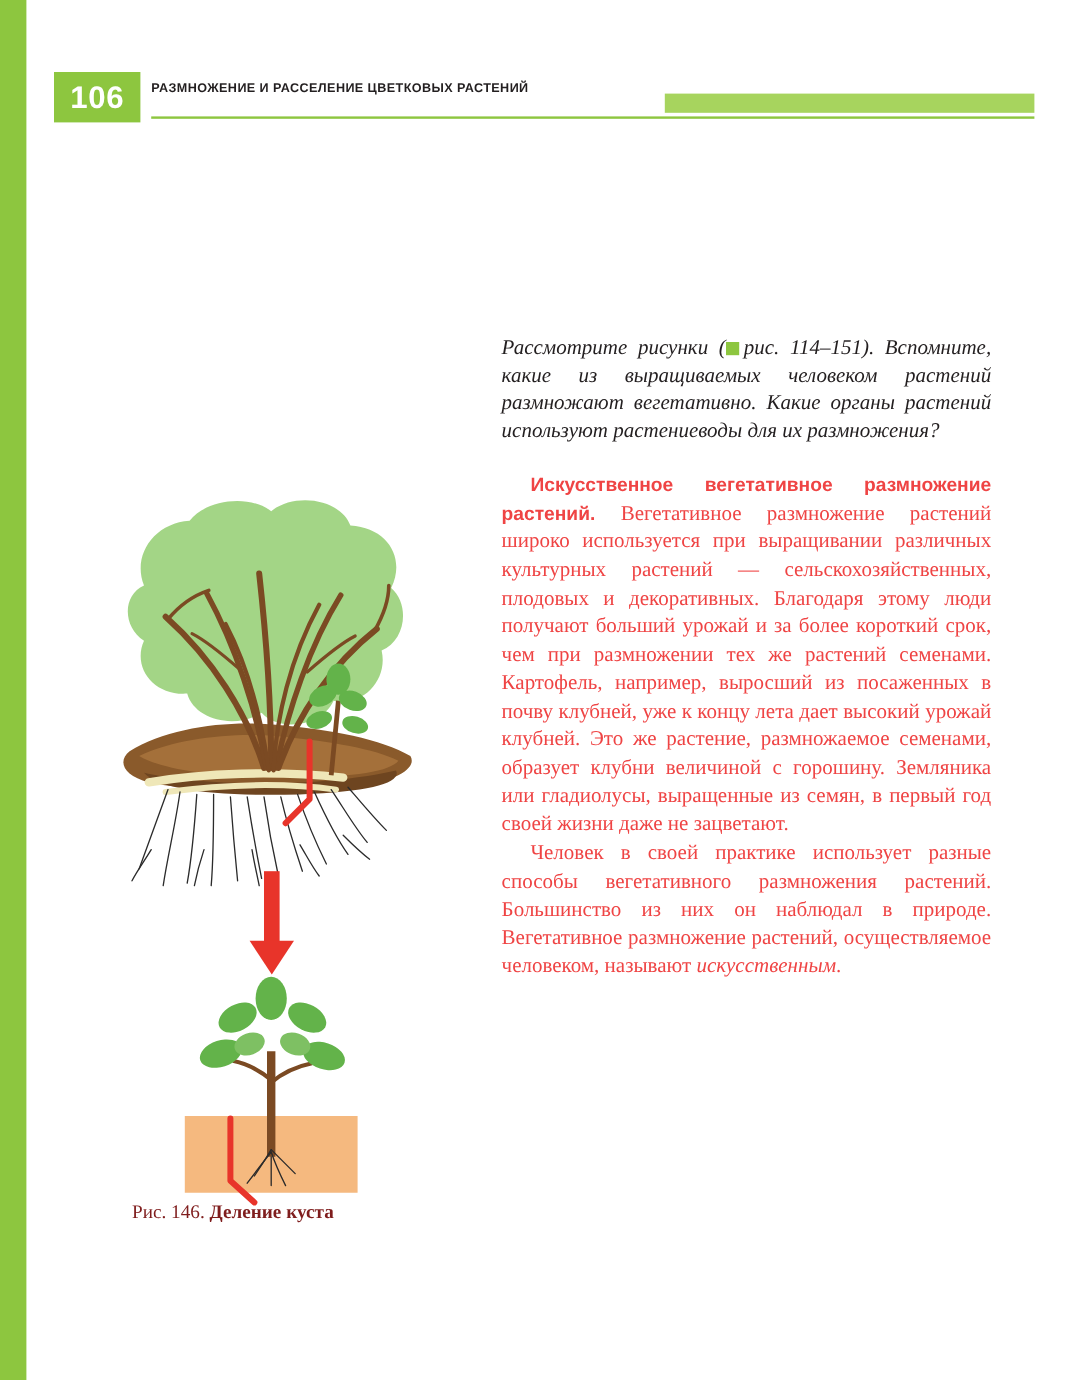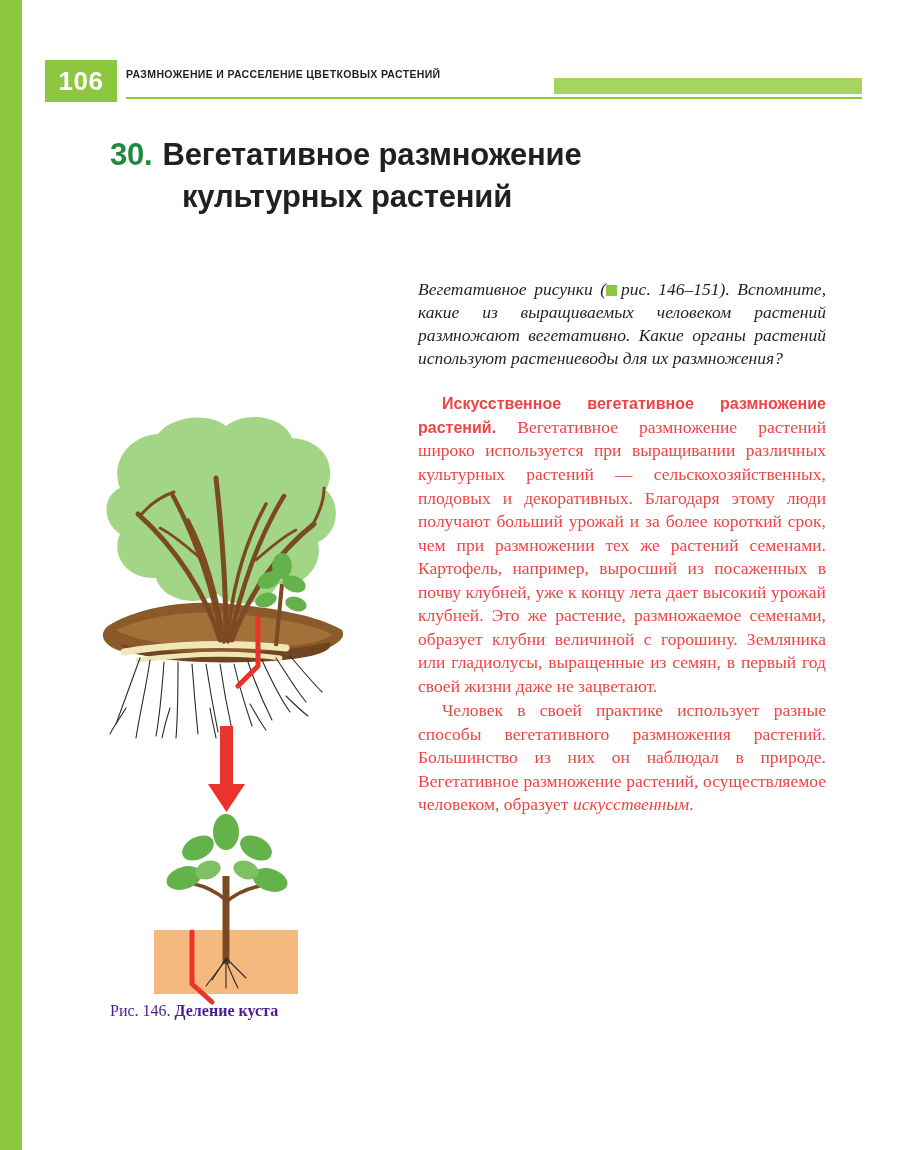--- a/index.html
+++ b/index.html
@@ -142,45 +142,39 @@
     left: 80px;
     top: 408px;
     width: 300px;
     height: 620px;
   }
   .fig-caption {
     position: absolute;
     left: 110px;
     top: 1002px;
     font-size: 16px;
-    color: #4c1d95;
+    color: #7f1d1d;
     white-space: nowrap;
   }
   .fig-caption b {
     font-weight: bold;
   }
 </style>
 </head>
 <body>
 
 <div class="page">
 
   <div class="left-bar"></div>
 
   <div class="page-number-box">106</div>
   <div class="running-head">РАЗМНОЖЕНИЕ И РАССЕЛЕНИЕ ЦВЕТКОВЫХ РАСТЕНИЙ</div>
   <div class="header-block-right"></div>
   <div class="header-rule"></div>
 
-  <div class="title-wrap">
-    <div class="title-line">
-      <span class="title-num">30.</span><span>Вегетативное размножение</span>
-    </div>
-    <div class="title-line second">культурных растений</div>
-  </div>
 
   <div class="figure">
     <svg width="300" height="620" viewBox="0 0 300 620" xmlns="http://www.w3.org/2000/svg">
 
       <g>
         <path d="M40,80 C30,55 48,28 78,26 C92,8 128,4 146,18 C166,2 204,8 212,30
                  C244,32 258,58 246,82 C262,96 258,126 238,134 C244,160 220,182 198,176
                  C188,198 152,202 138,186 C116,200 82,192 76,170 C48,172 30,148 40,126
                  C22,114 22,88 40,80 Z" fill="#9ed37f" opacity="0.95"></path>
       </g>
@@ -282,26 +276,26 @@
   </div>
 
   <div class="fig-caption">
     <span>Рис. 146.</span>
     <b>Деление куста</b>
   </div>
 
   <div class="right-col">
 
     <p class="lead-task">
-      <span>Вегетативное рисунки (</span><span class="green-sq"></span><span>рис. 146–151). Вспомните, какие из выращиваемых человеком растений размножают вегетативно. Какие органы растений используют растениеводы для их размножения?</span>
+      <span>Рассмотрите рисунки (</span><span class="green-sq"></span><span>рис. 114–151). Вспомните, какие из выращиваемых человеком растений размножают вегетативно. Какие органы растений используют растениеводы для их размножения?</span>
     </p>
 
     <p class="body-p">
       <span class="run-in-bold">Искусственное вегетативное размножение растений.</span><span> Вегетативное размножение растений широко используется при выращивании различных культурных растений — сельскохозяйственных, плодовых и декоративных. Благодаря этому люди получают больший урожай и за более короткий срок, чем при размножении тех же растений семенами. Картофель, например, выросший из посаженных в почву клубней, уже к концу лета дает высокий урожай клубней. Это же растение, размножаемое семенами, образует клубни величиной с горошину. Земляника или гладиолусы, выращенные из семян, в первый год своей жизни даже не зацветают.</span>
     </p>
 
 
     <p class="body-p">
-      <span>Человек в своей практике использует разные способы вегетативного размножения растений. Большинство из них он наблюдал в природе. Вегетативное размножение растений, осуществляемое человеком, образует </span><span class="ital">искусственным</span><span>.</span>
+      <span>Человек в своей практике использует разные способы вегетативного размножения растений. Большинство из них он наблюдал в природе. Вегетативное размножение растений, осуществляемое человеком, называют </span><span class="ital">искусственным</span><span>.</span>
     </p>
 
   </div>
 </div>
 
 </body></html>

